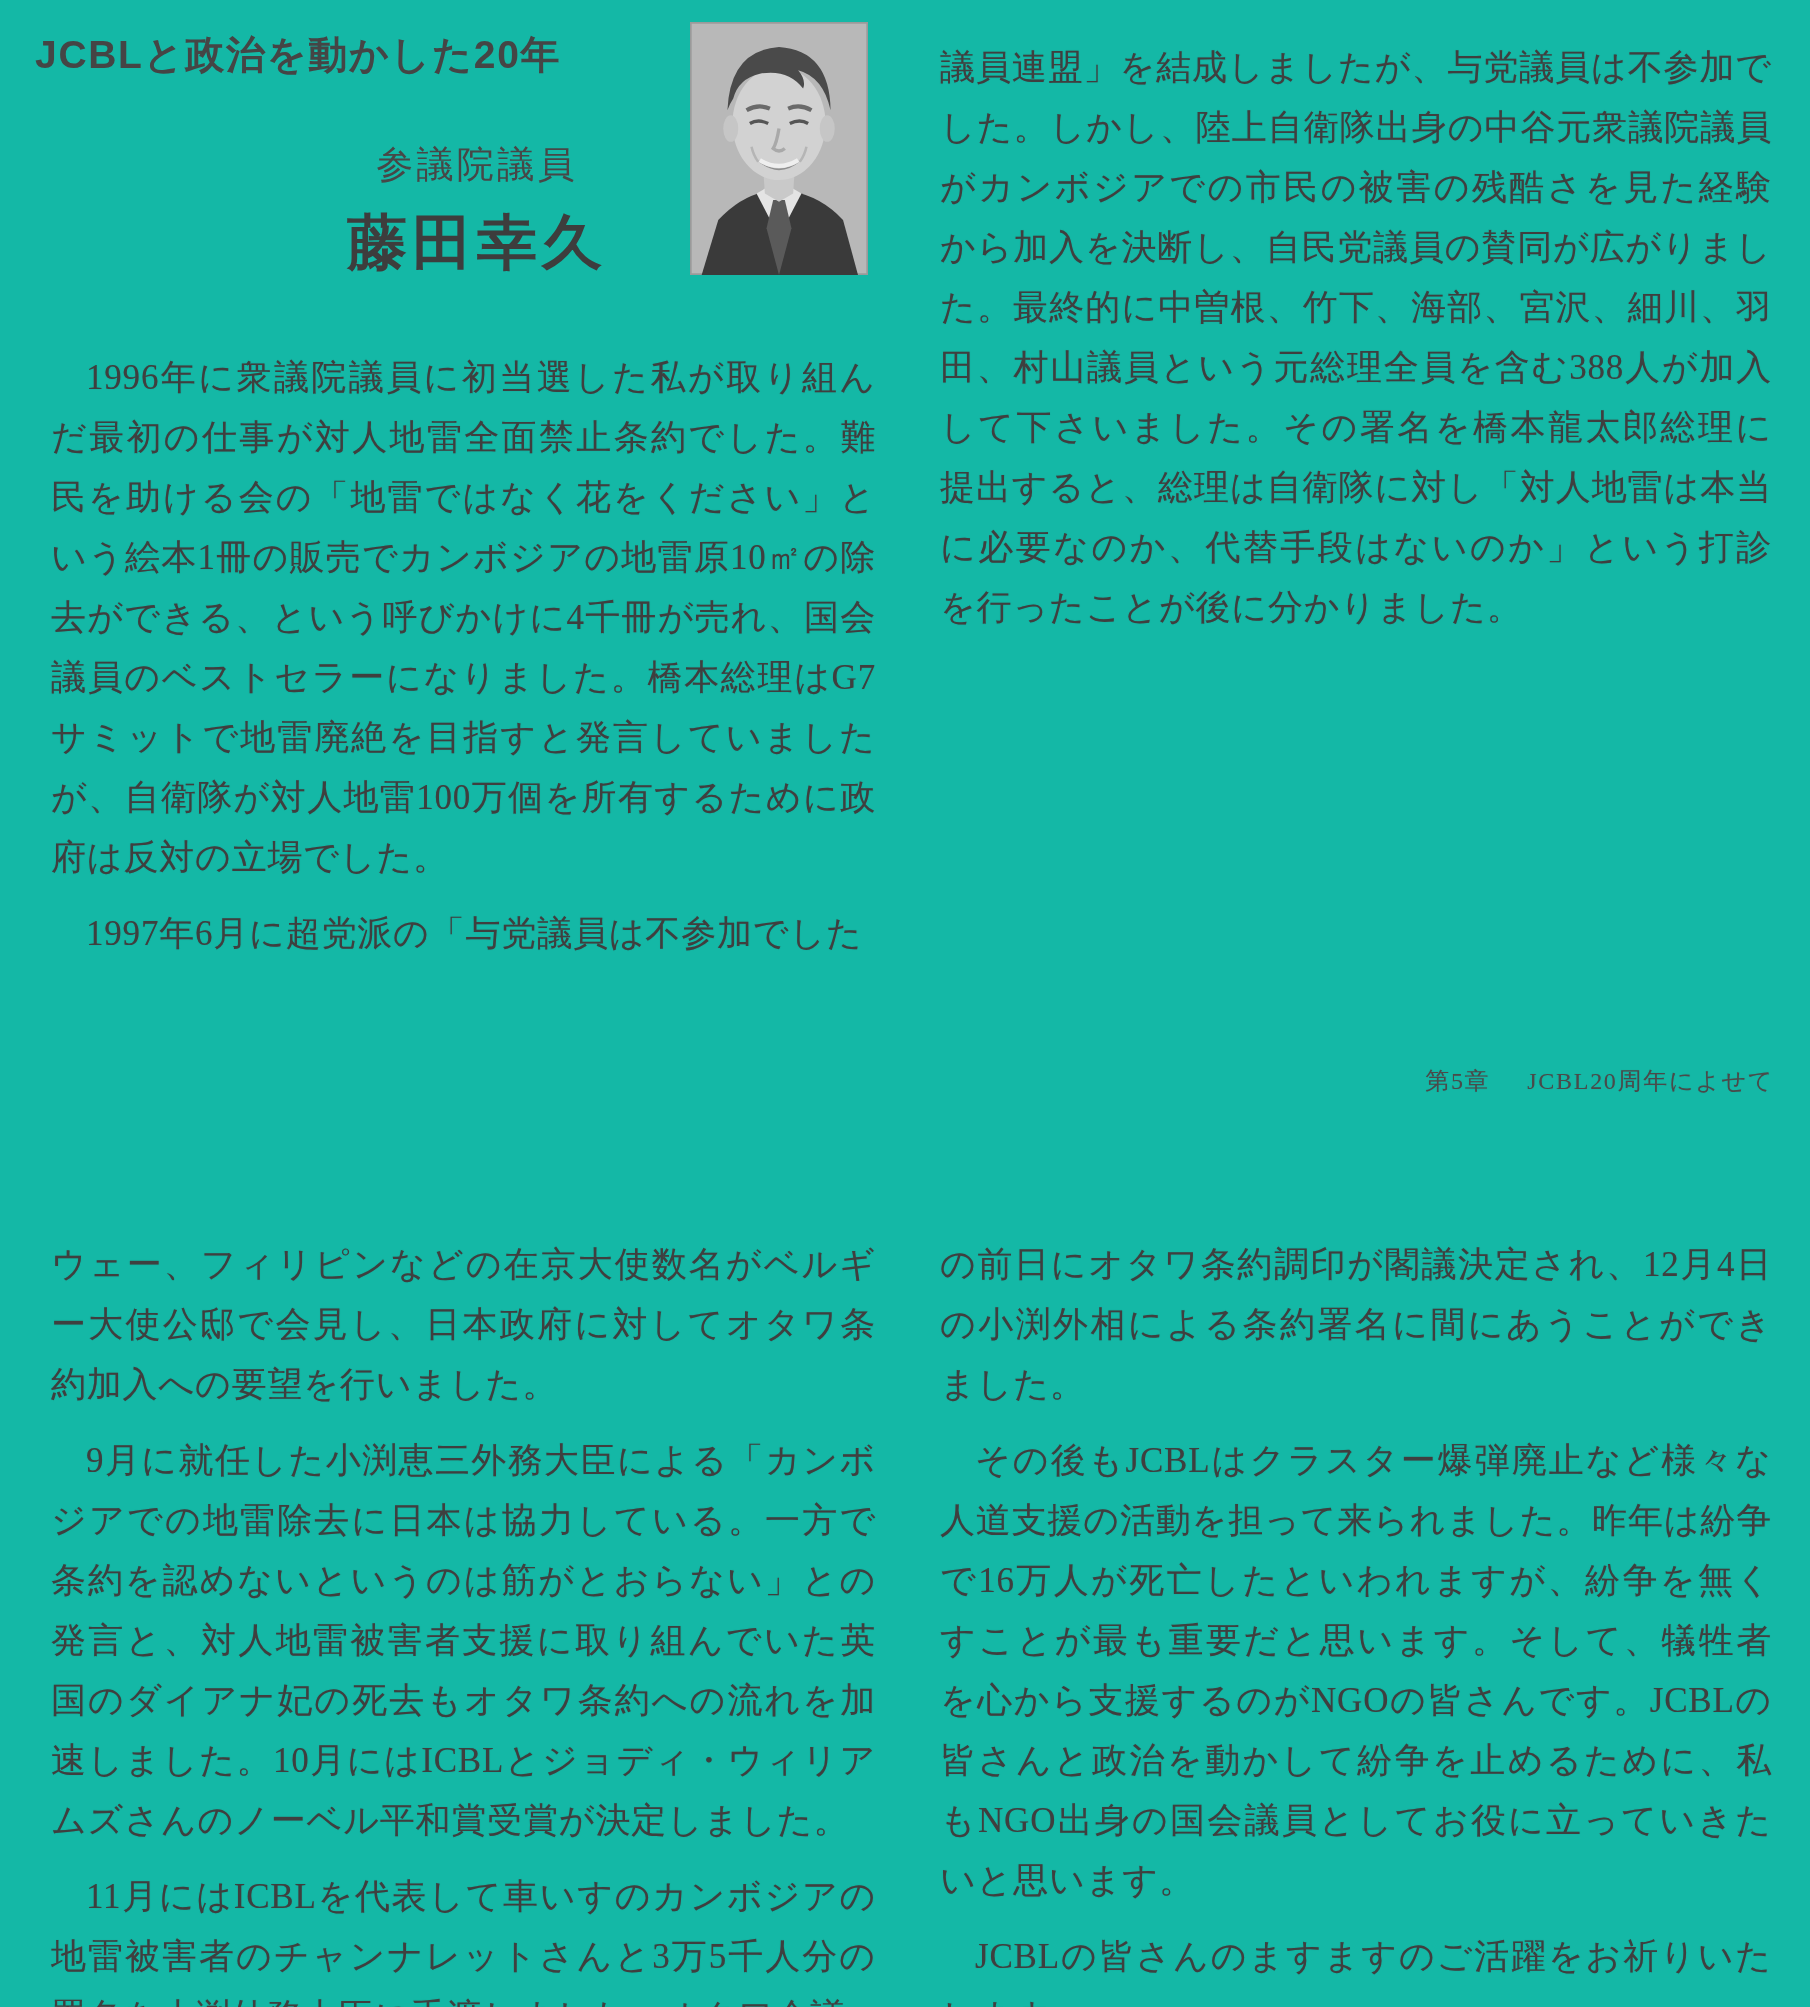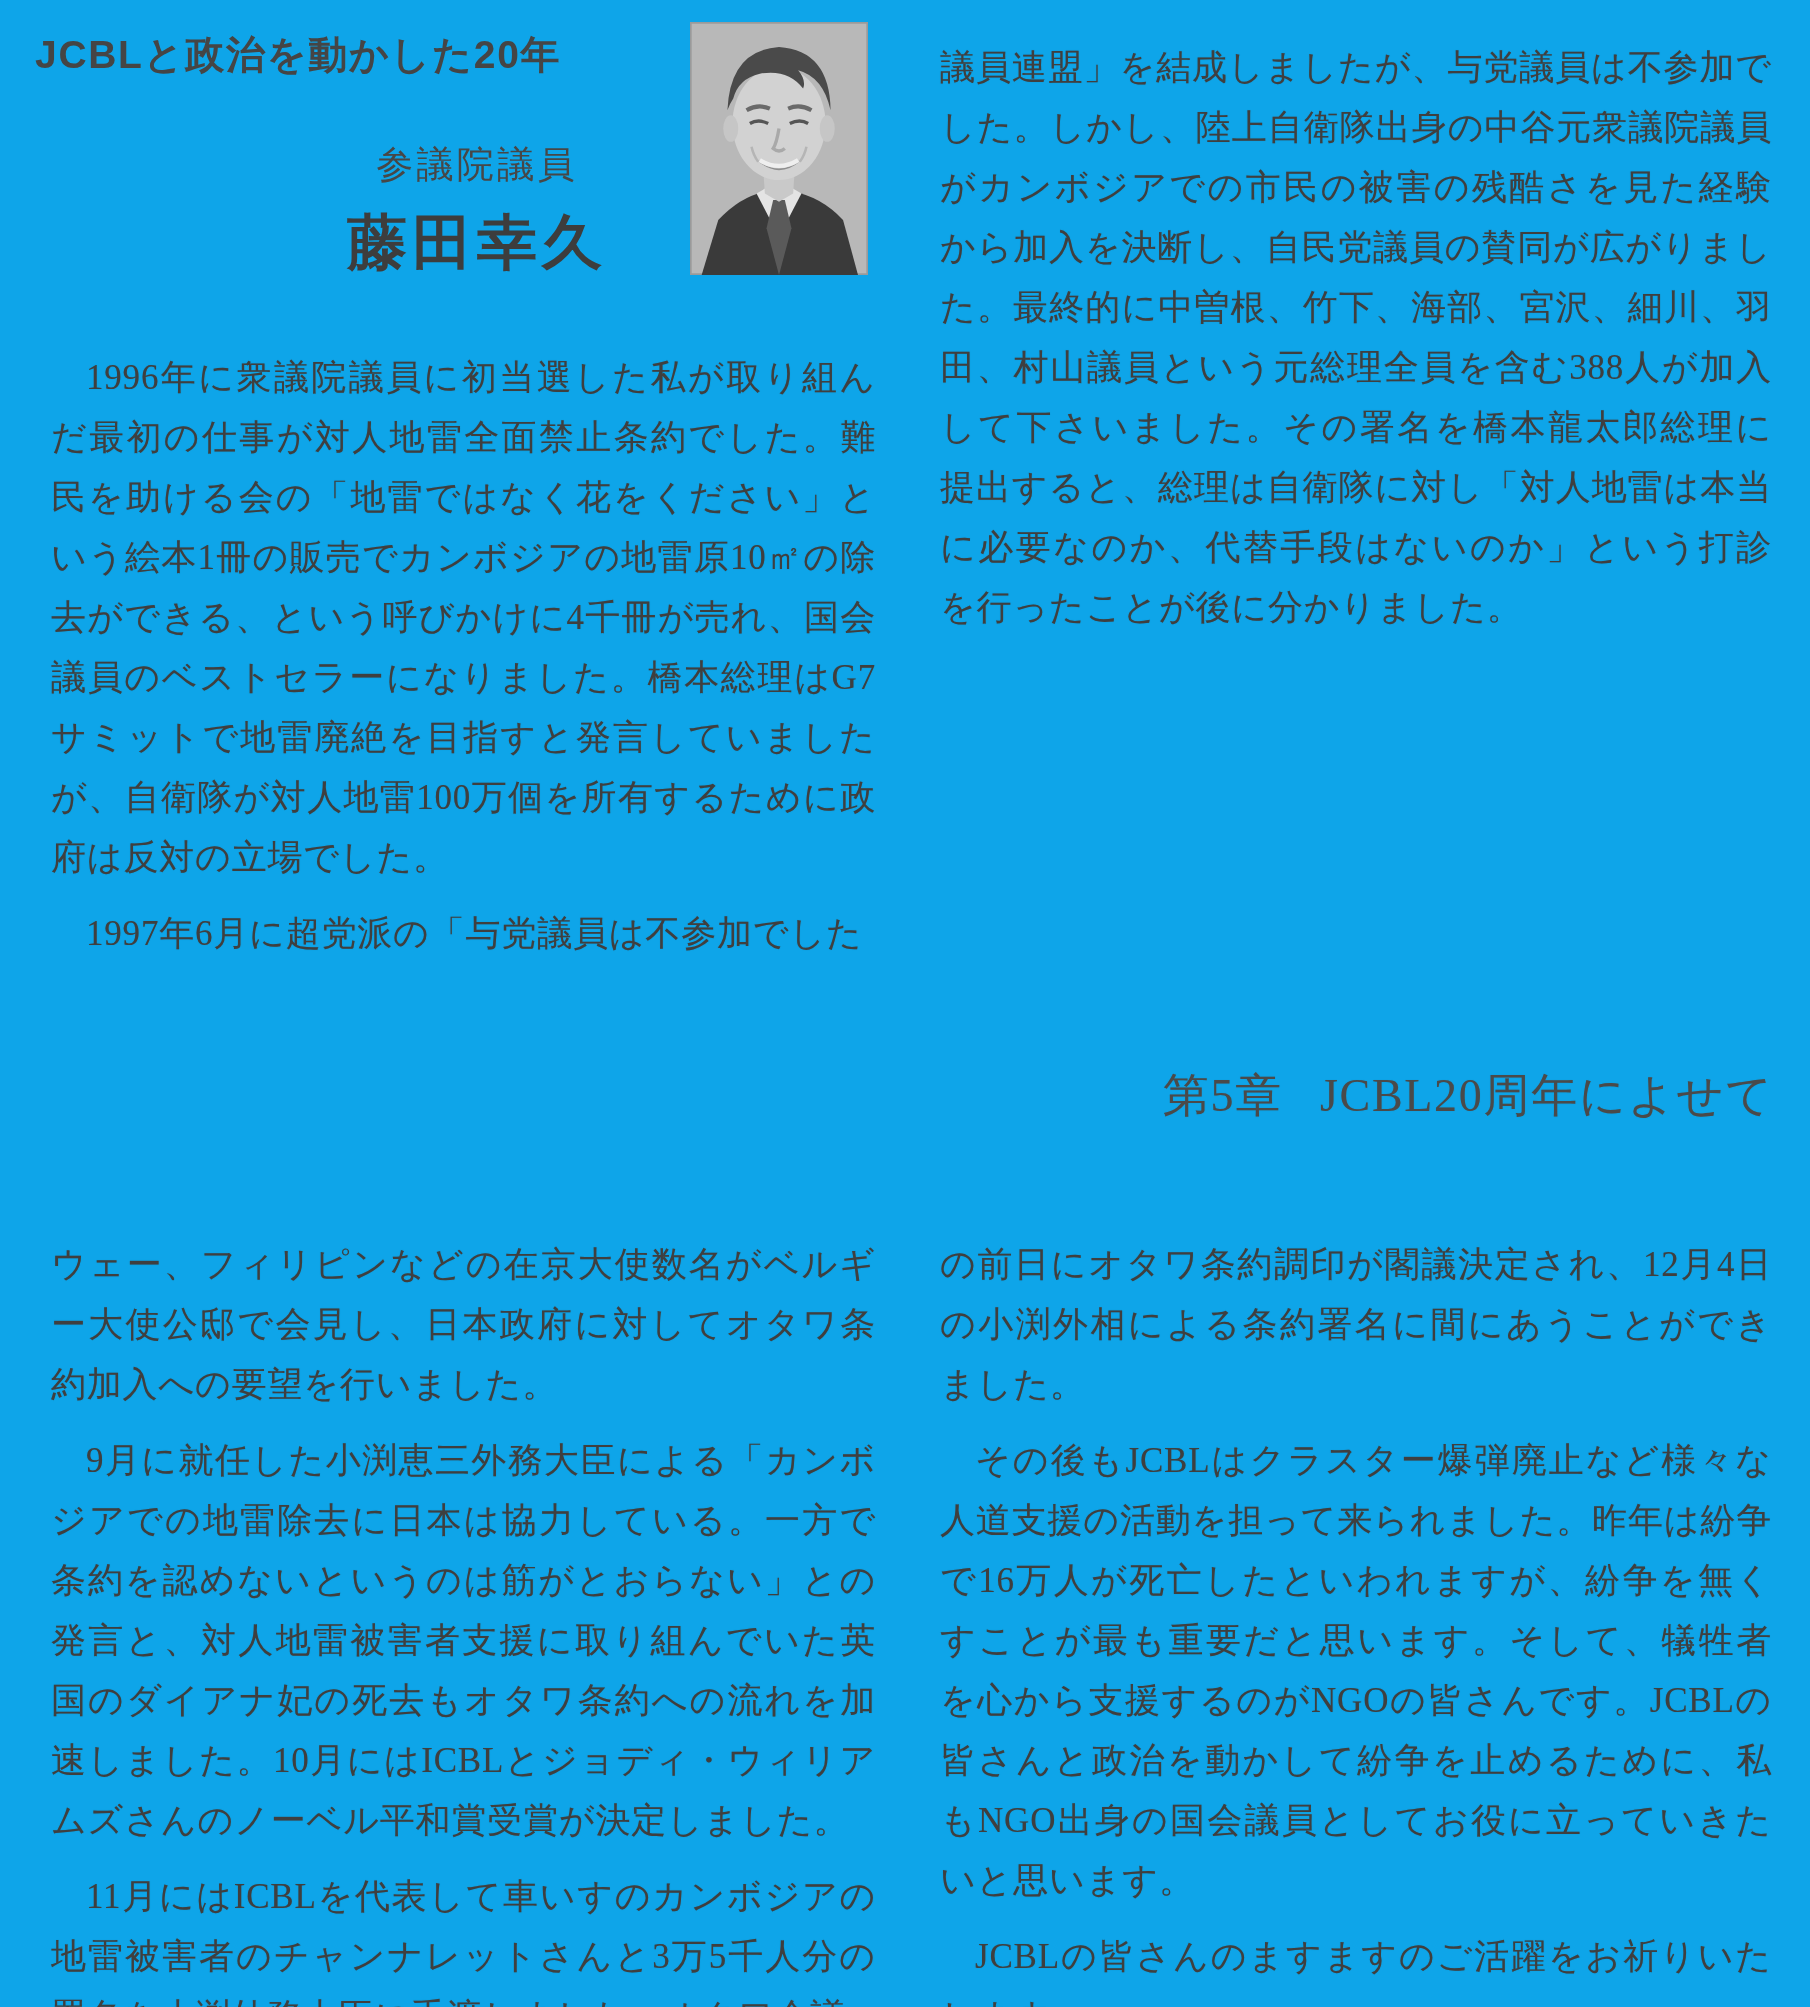--- a/index.html
+++ b/index.html
@@ -1,21 +1,21 @@
 <!DOCTYPE html>
 <html lang="ja" style="font-size:13.3px"><head>
 <meta charset="utf-8">
 <title>JCBLと政治を動かした20年</title>
 <style>
   * { margin:0; padding:0; box-sizing:border-box; }
   html, body { background:#ffffff; }
   .page {
     position:relative;
     width:1811px; height:2007px;
-    background:#0ea5e9;
+    background:#14b8a6;
     overflow:hidden;
     font-family:"Liberation Serif","DejaVu Serif",serif;
     color:#404040;
   }
   .title {
     position:absolute; left:35px; top:28px;
     font-family:"Liberation Sans","DejaVu Sans",sans-serif;
     font-weight:bold; font-size:39px; letter-spacing:1.7px; color:#454545;
     white-space:nowrap;
   }
@@ -41,21 +41,21 @@
     text-shadow:0 0 0.8px rgba(64,64,64,0.35);
   }
   .col p { margin:16px; }
   .col p.indent { text-indent:1em; }
   .col-tl { left:35px;  top:332px;  }
   .col-tr { left:924px; top:21.6px;  width:864px; }
   .col-bl { left:35px;  top:1219px; }
   .col-br { left:924px; top:1219px; width:864px; }
   .running-header {
     position:absolute; top:1065px; right:37px;
-    font-size:46px; letter-spacing:1.7px; color:#4a4a4a;
+    font-size:24px; letter-spacing:1.7px; color:#4a4a4a;
     white-space:nowrap;
     text-shadow:0 0 0.8px rgba(74,74,74,0.3);
   }
   .running-header .chap { margin-right:37px; }
 </style>
 </head>
 <body>
 
 <div class="page">
 

